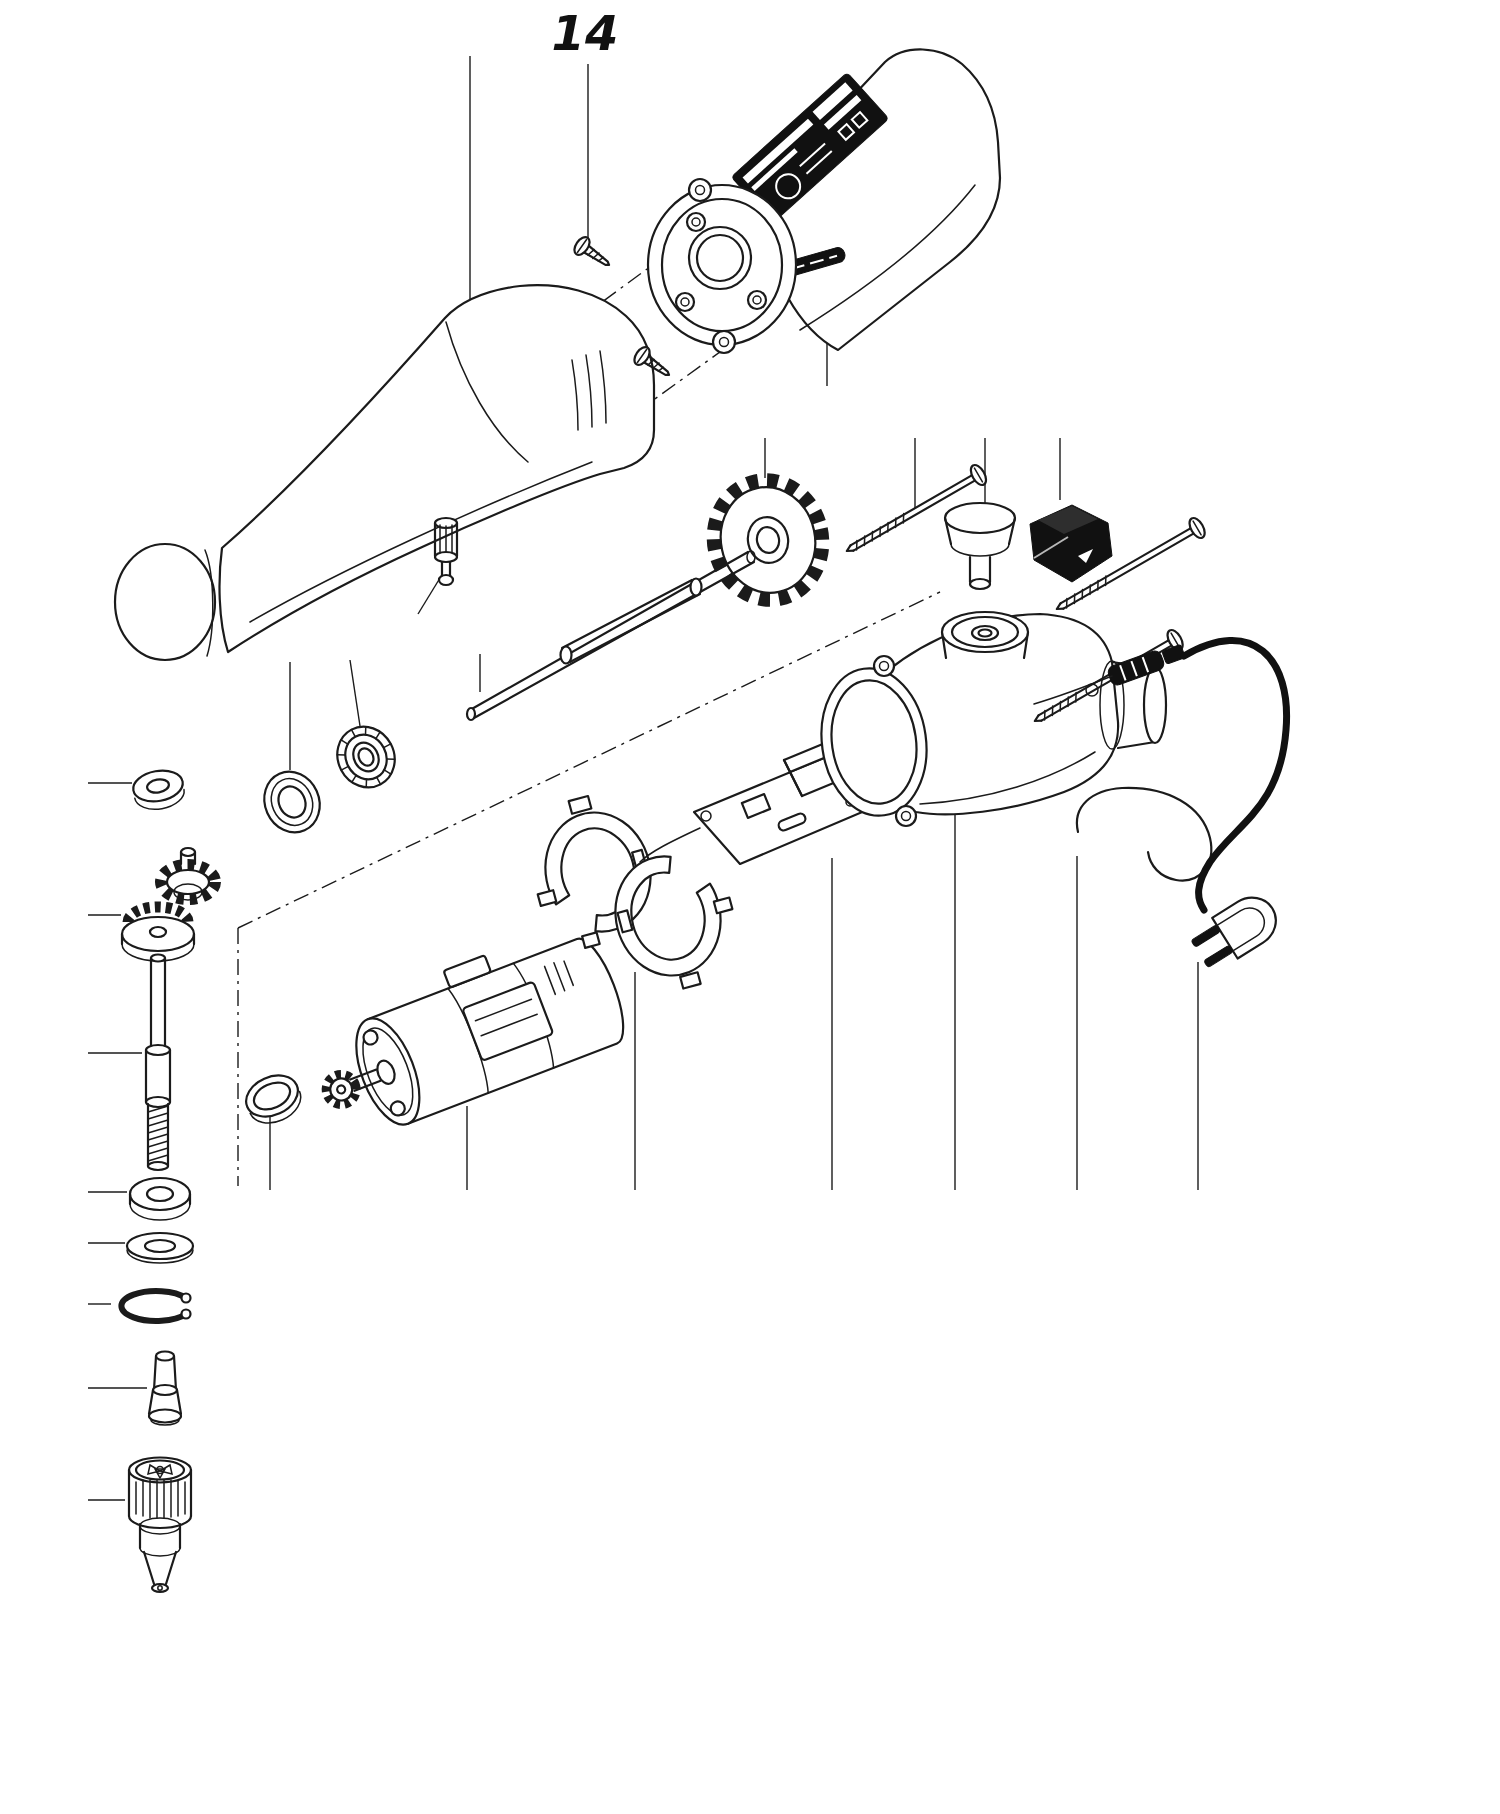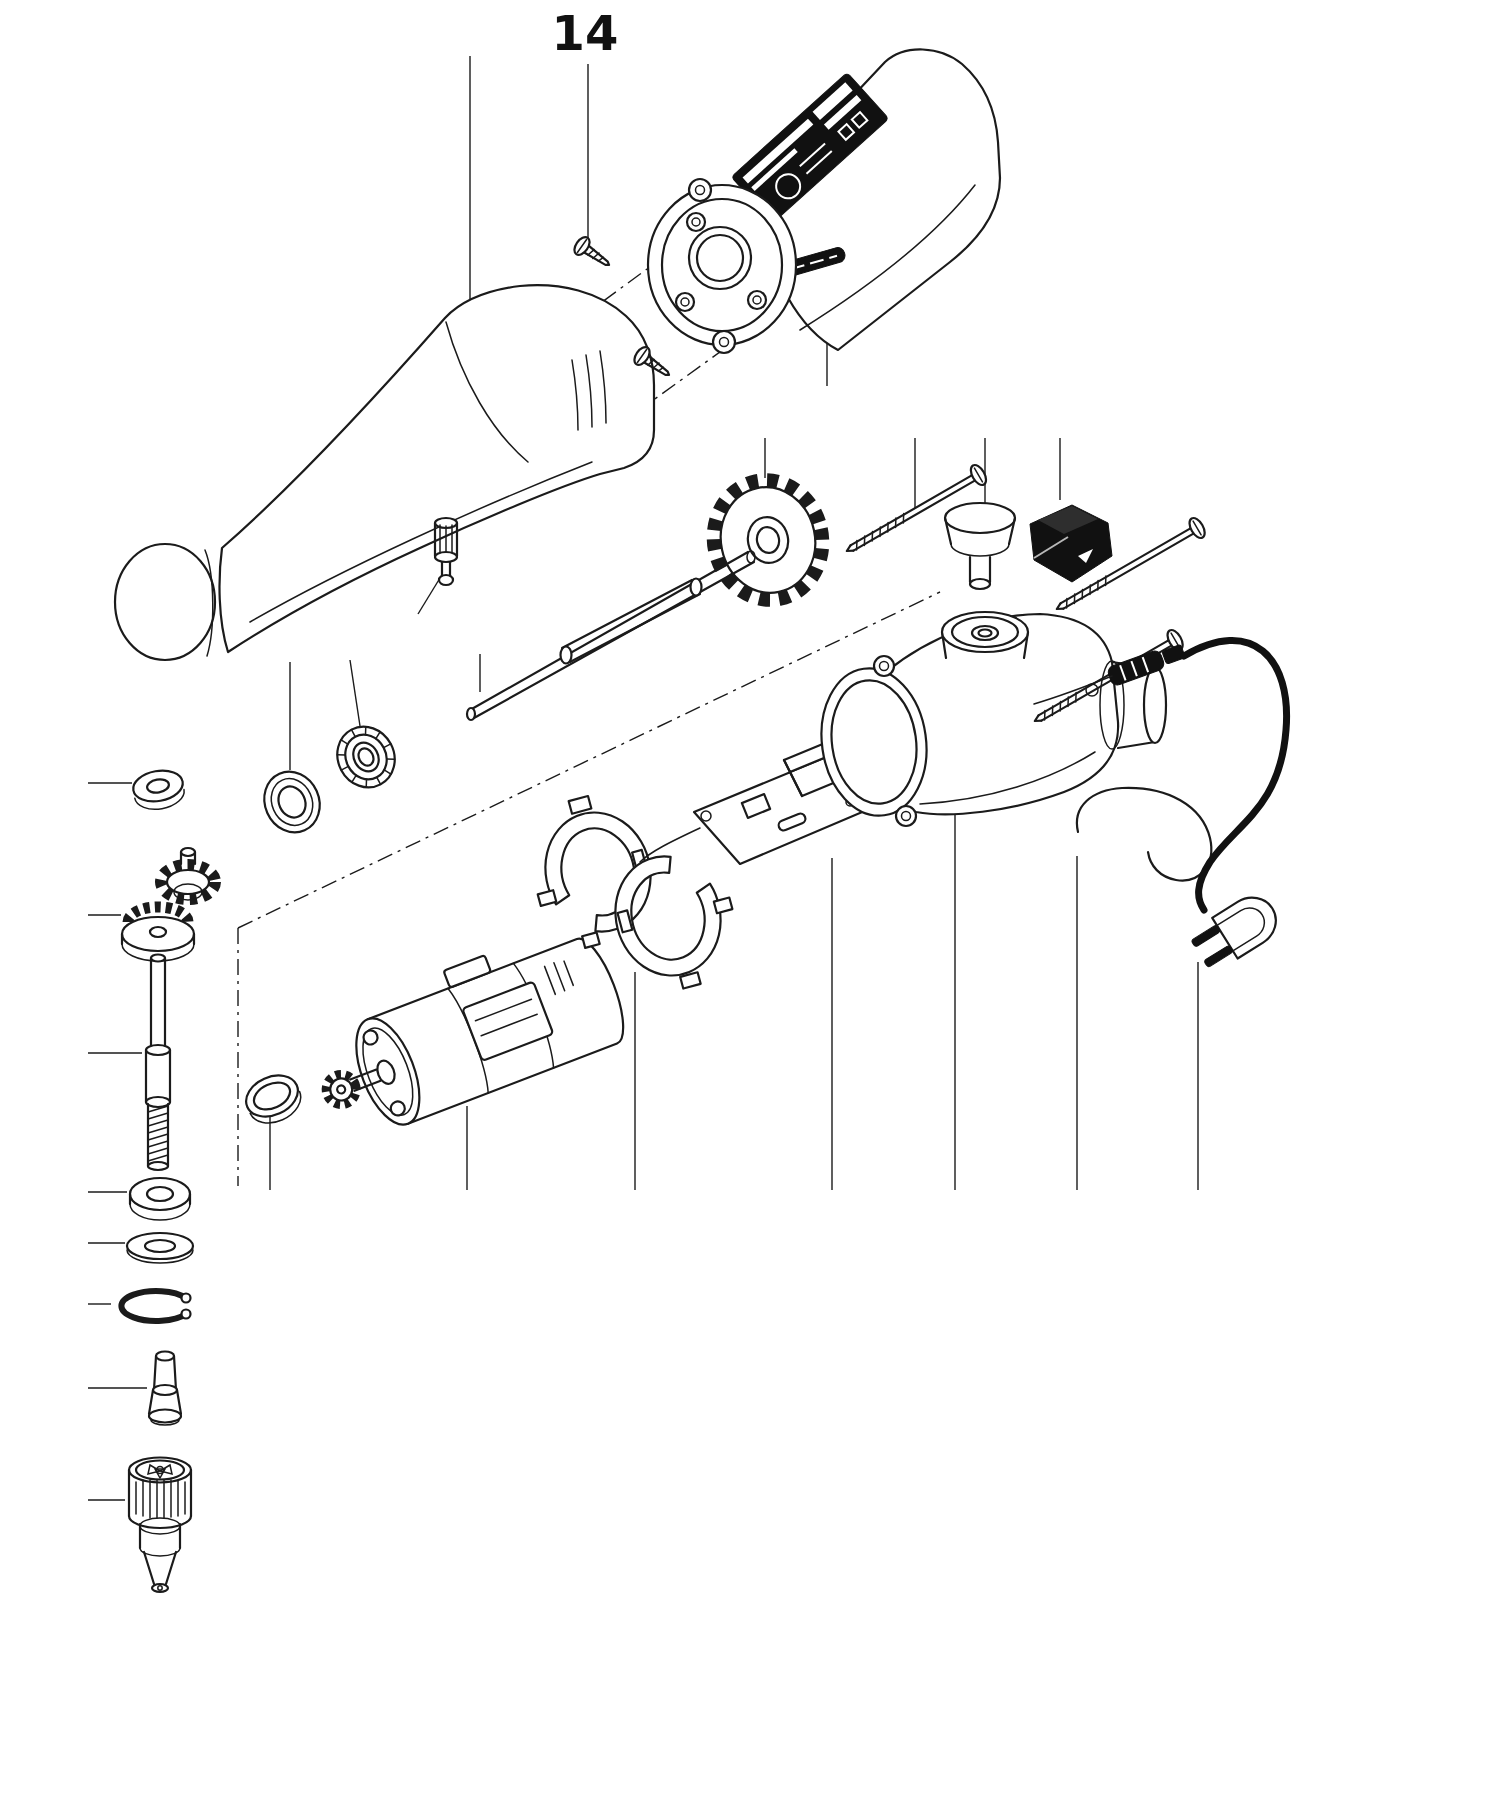--- a/index.html
+++ b/index.html
@@ -2,20 +2,21 @@
 <html style="--line: #1b1b1b; --bg: #ffffff; --dark: #111111;"><head>
 <meta charset="utf-8">
 <style>
   html,body{margin:0;padding:0;background:#ffffff;}
   .stage{
     position:relative;
     width:1500px;height:1814px;
     background:var(--bg,#ffffff);
     font-family:"DejaVu Sans", sans-serif;
     overflow:hidden;
+    font-style:italic;
   }
   svg{display:block;}
   .ln{fill:none;stroke:var(--line,#1b1b1b);stroke-width:2.2;stroke-linecap:round;stroke-linejoin:round;}
   .lnf{fill:#ffffff;stroke:var(--line,#1b1b1b);stroke-width:2.2;stroke-linejoin:round;}
   .thin{fill:none;stroke:var(--line,#1b1b1b);stroke-width:1.5;stroke-linecap:round;}
   .leader{fill:none;stroke:var(--line,#1b1b1b);stroke-width:1.4;}
   .dashdot{fill:none;stroke:var(--line,#1b1b1b);stroke-width:1.4;stroke-dasharray:16 6 3 6;}
   .teeth{fill:none;stroke:var(--line,#1b1b1b);}
   .dark{fill:var(--dark,#111111);stroke:var(--dark,#111111);}
   .wht{stroke:#ffffff;fill:none;stroke-width:2;}

